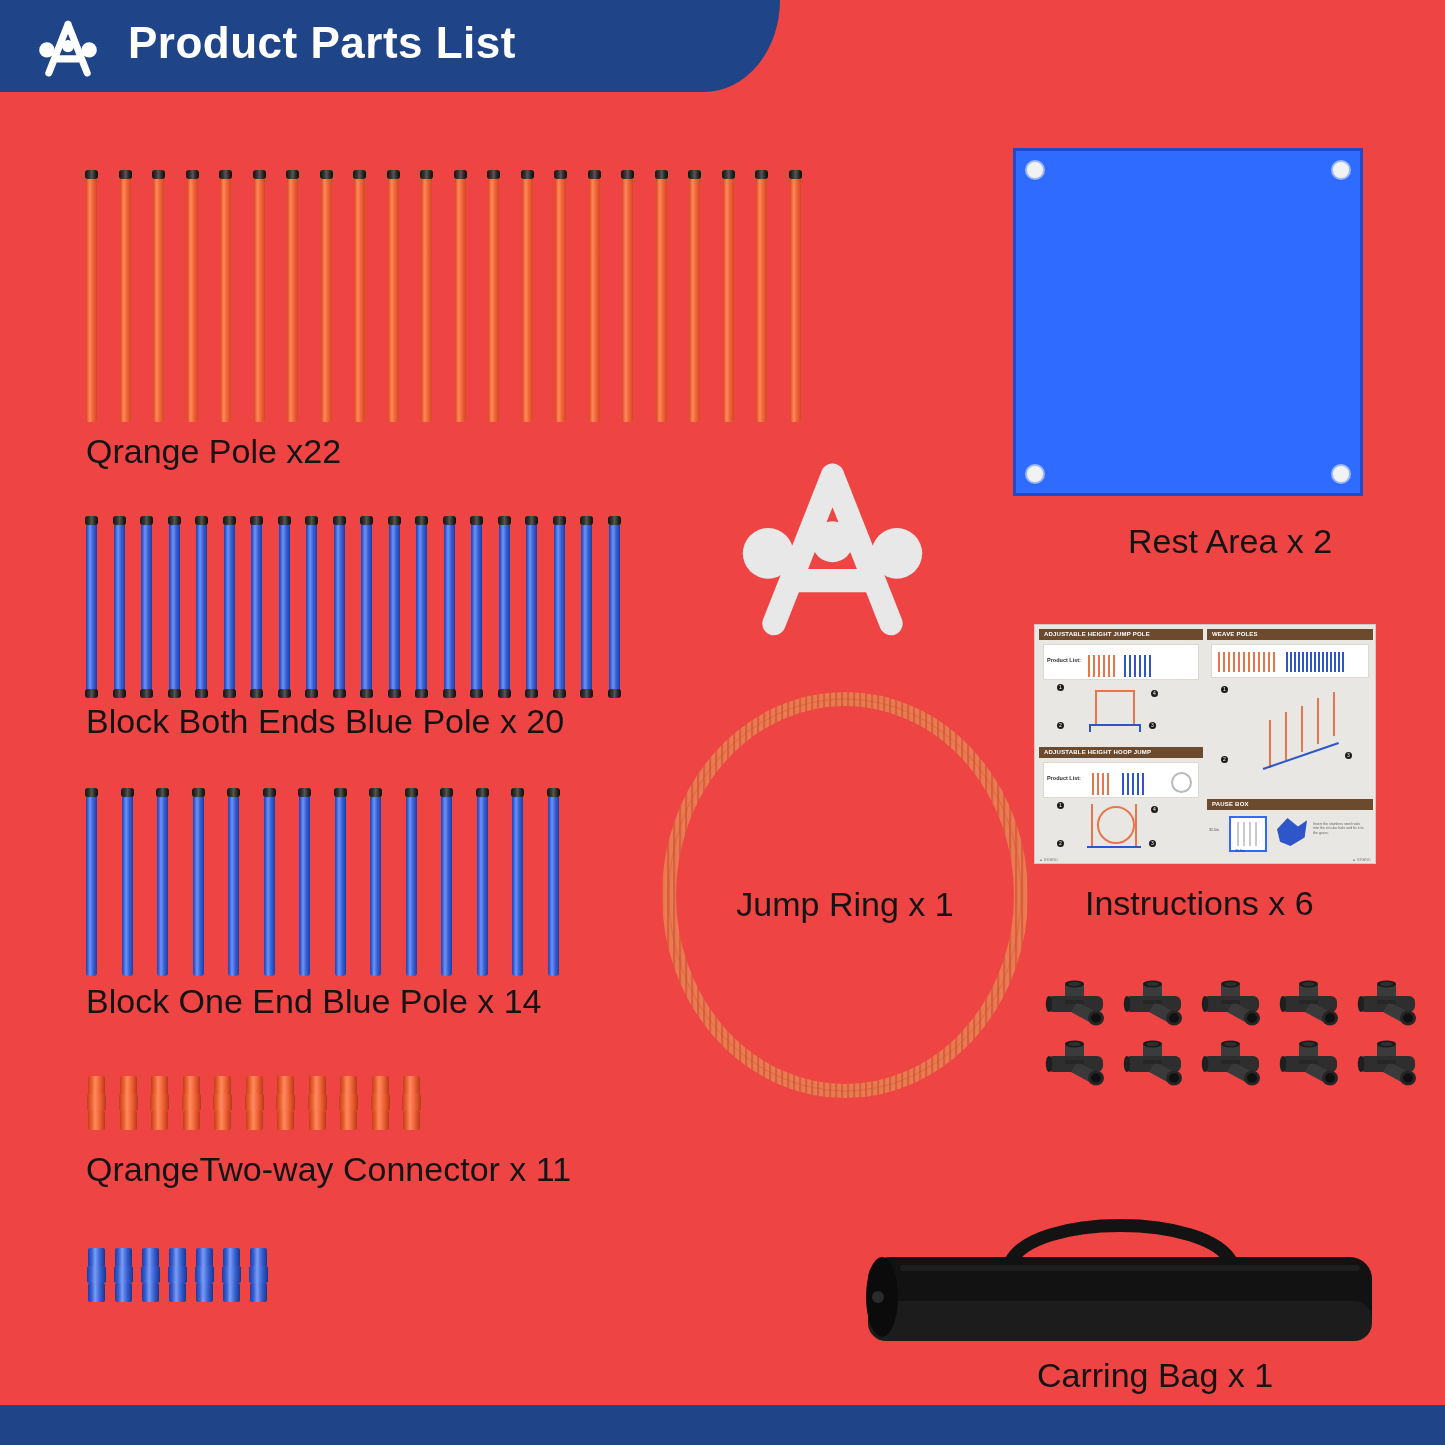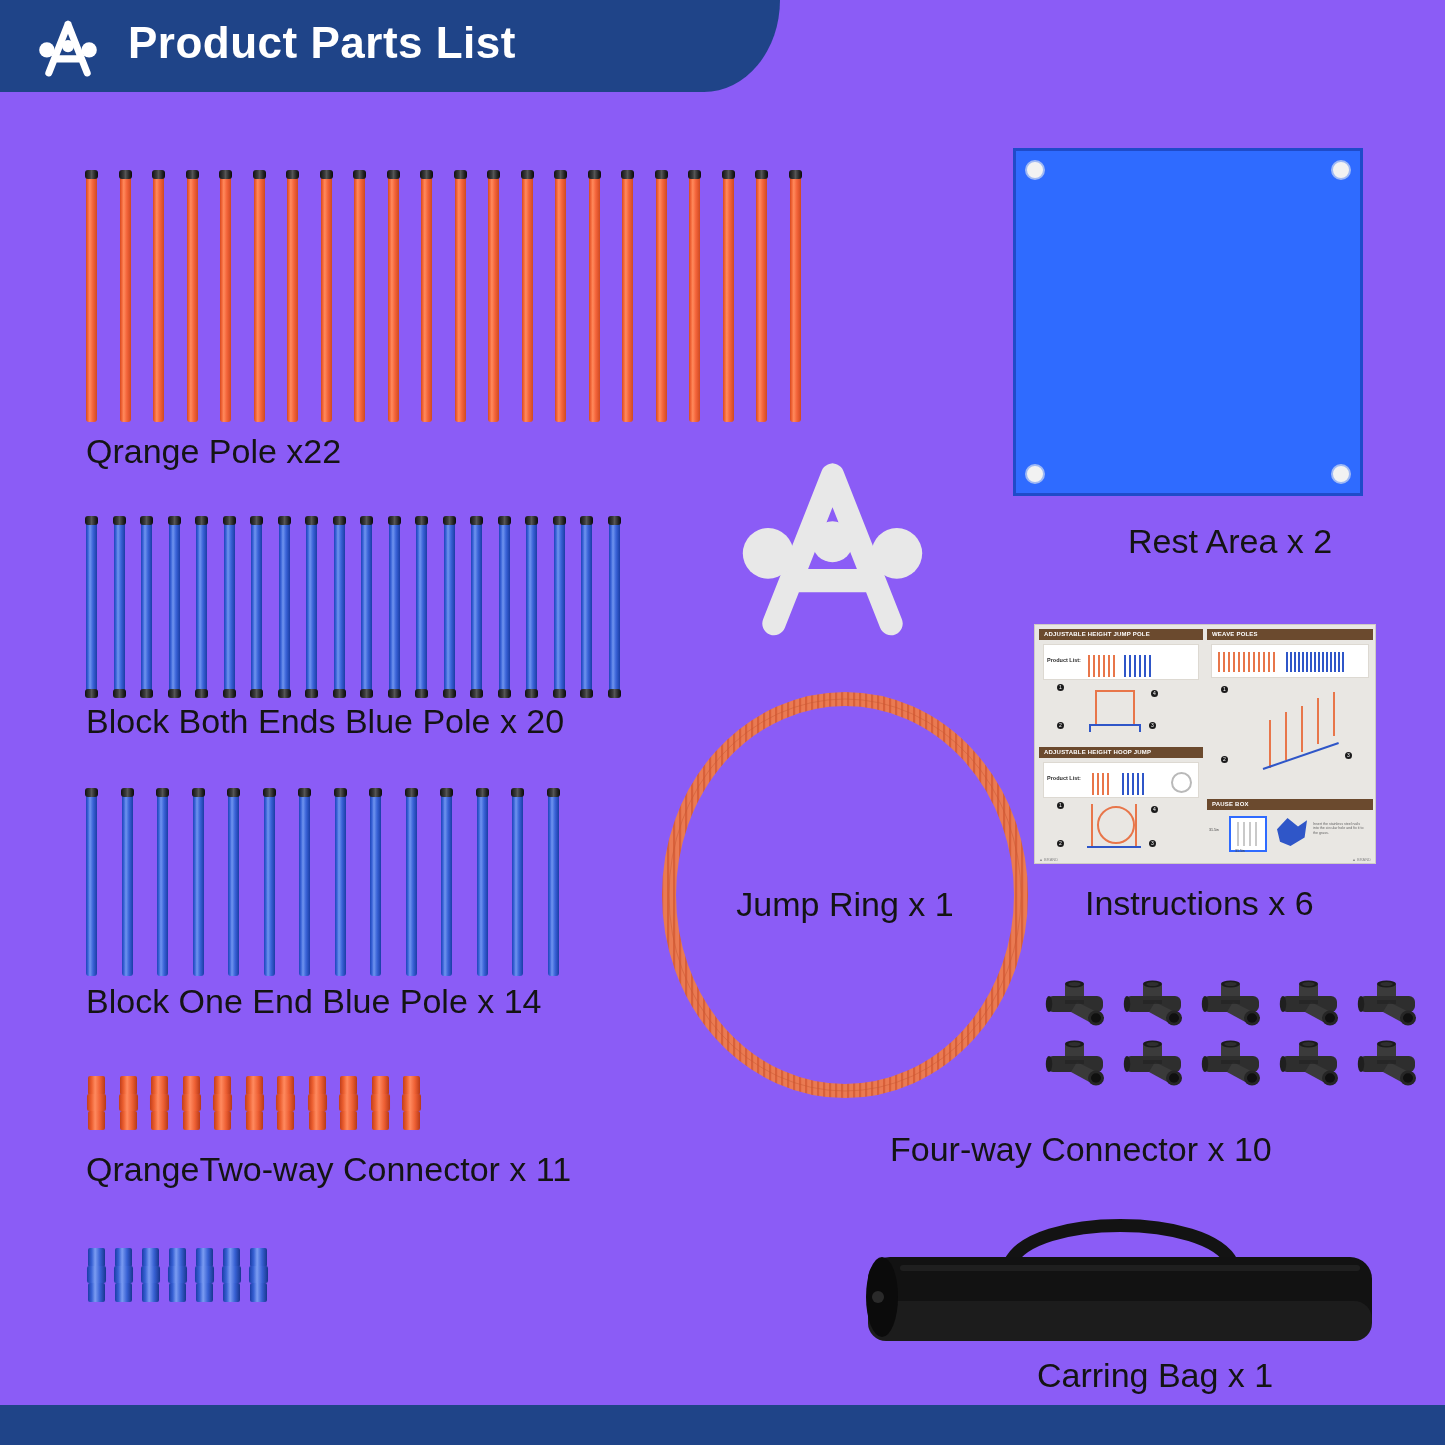--- a/index.html
+++ b/index.html
@@ -3,21 +3,21 @@
 <meta charset="utf-8">
 <style>
   html,body{margin:0;padding:0;}
   body{
     width:1445px;height:1445px;
     background:#ffffff;
     font-family:"Liberation Sans", sans-serif;
     overflow:hidden;
     position:relative;
   }
-  .page{position:absolute;inset:0;background:#8b5cf6;}
+  .page{position:absolute;inset:0;background:#ef4444;}
 
   
   .header{
     position:absolute;left:0;top:0;width:100%;height:100px;
     overflow:hidden;
   }
   .header-band{
     position:absolute;left:0;top:0;width:780px;height:92px;
     background:#1f4488;
     border-bottom-right-radius:76px 92px;
@@ -845,21 +845,20 @@
               <rect x="2" y="16" width="56" height="16" rx="6" fill="#2e2e2e"></rect>
               <ellipse cx="4" cy="24" rx="3.2" ry="8" fill="#1f1f1f"></ellipse>
               <path d="M32 22 L56 34 L48 44 L26 32 Z" fill="#3a3a3a"></path>
               <ellipse cx="51" cy="38" rx="8" ry="7.6" fill="#262626"></ellipse>
               <ellipse cx="51" cy="38" rx="5" ry="4.7" fill="#101010"></ellipse>
               <rect x="20" y="20" width="19" height="4" fill="#242424" opacity="0.7"></rect>
             </g>
           </svg></div>
       </div>
   </div>
-  <div class="caption" style="left:890px;top:1130px;">Four-way Connector x 10</div>
 
   <div class="bag">
     <svg viewBox="0 0 520 160" width="520" height="160">
       <path d="M150 58 C172 8, 348 8, 372 58" fill="none" stroke="#131313" stroke-width="13" stroke-linecap="round"></path>
       <rect x="8" y="52" width="504" height="82" rx="22" fill="#121212"></rect>
       <rect x="8" y="96" width="504" height="40" rx="18" fill="#1c1c1c"></rect>
       <ellipse cx="22" cy="92" rx="16" ry="40" fill="#0b0b0b"></ellipse>
       <circle cx="18" cy="92" r="6" fill="#2a2a2a"></circle>
       <rect x="40" y="60" width="460" height="6" rx="3" fill="#232323" opacity="0.8"></rect>
     </svg>

